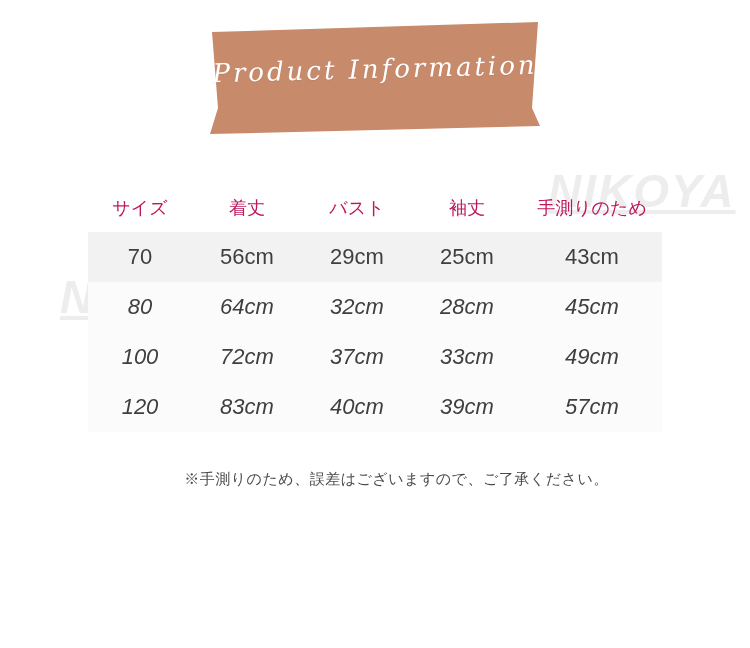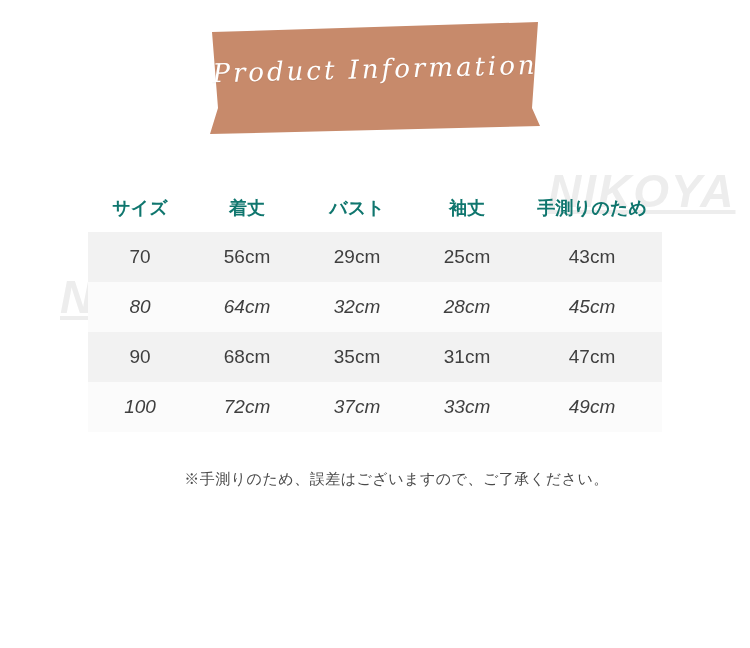--- a/index.html
+++ b/index.html
@@ -76,30 +76,30 @@
   }
   table.size-table {
     width: 100%;
     border-collapse: collapse;
     table-layout: fixed;
   }
   table.size-table th,
   table.size-table td {
     text-align: center;
     color: #3f3f3f;
-    font-size: 19px;
+    font-size: 22px;
     font-weight: normal;
     padding: 0;
     height: 50px;
     vertical-align: middle;
   }
   table.size-table thead th {
     font-size: 18px;
-    color: #0f766e;
-    font-weight: bold;
+    color: #be185d;
+    font-weight: normal;
     height: 48px;
     background: transparent;
   }
   table.size-table tbody tr.odd td {
     background: #f2f2f2;
   }
   table.size-table tbody tr.even td {
     background: #fbfbfb;
     font-style: italic;
   }
@@ -159,31 +159,31 @@
         <td>25cm</td>
         <td class="col-last">43cm</td>
       </tr>
       <tr class="even">
         <td>80</td>
         <td>64cm</td>
         <td>32cm</td>
         <td>28cm</td>
         <td class="col-last">45cm</td>
       </tr>
-      <tr class="odd">
-        <td>90</td>
-        <td>68cm</td>
-        <td>35cm</td>
-        <td>31cm</td>
-        <td class="col-last">47cm</td>
-      </tr>
       <tr class="even">
         <td>100</td>
         <td>72cm</td>
         <td>37cm</td>
         <td>33cm</td>
         <td class="col-last">49cm</td>
+      </tr>
+      <tr class="even">
+        <td>120</td>
+        <td>83cm</td>
+        <td>40cm</td>
+        <td>39cm</td>
+        <td class="col-last">57cm</td>
       </tr>
     </tbody>
   </table>
 </div>
 
 <div class="note">※手測りのため、誤差はございますので、ご了承ください。</div>
 
 </body></html>

